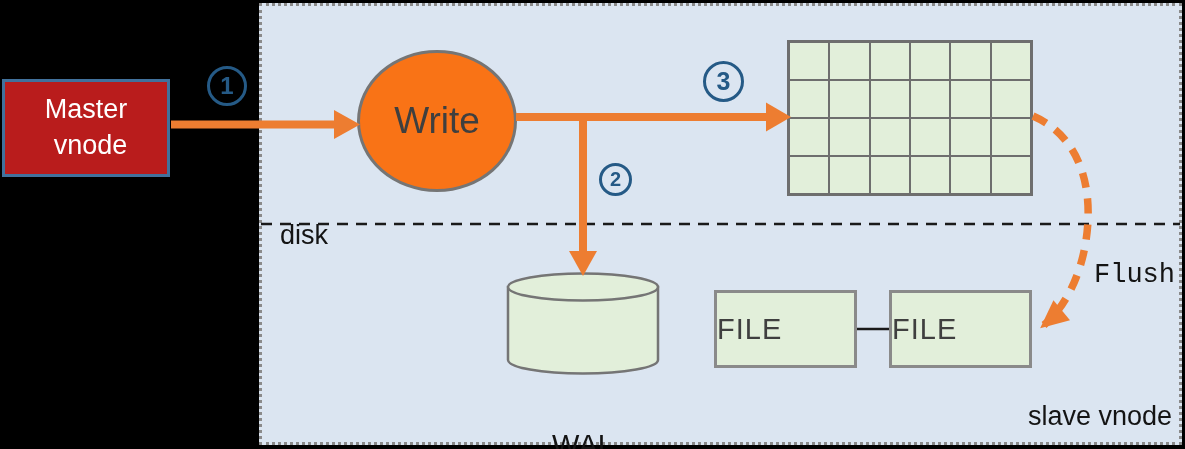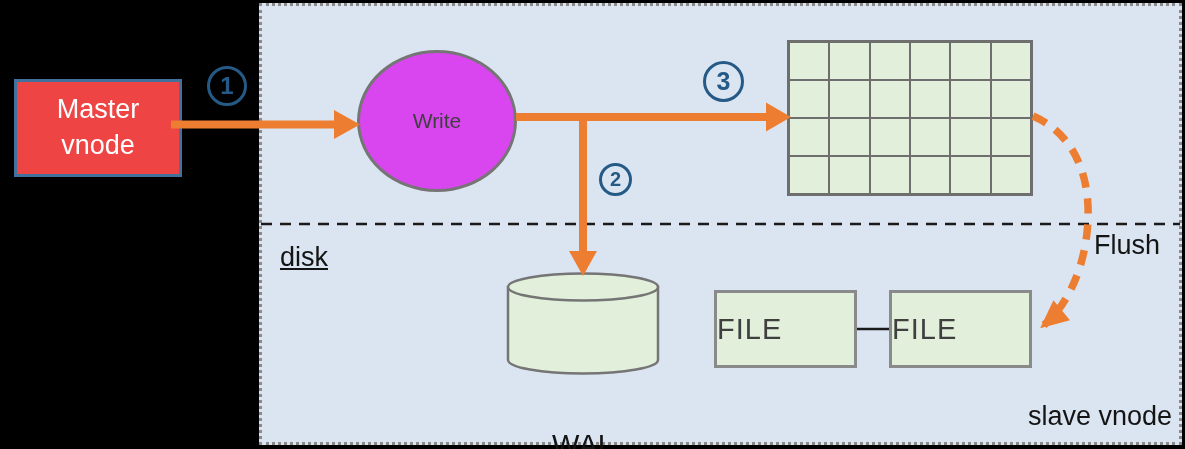--- a/index.html
+++ b/index.html
@@ -7,31 +7,31 @@
   body { font-family: "Liberation Sans", sans-serif; }
   .canvas {
     position: relative; width: 1185px; height: 449px;
     background: #000; overflow: hidden;
   }
   .panel {
     position: absolute; left: 259px; top: 3px; width: 923px; height: 442px;
     background: #DBE5F1; border: 3px dotted #8a8a8a;
   }
   .master-box {
-    position: absolute; left: 14px; top: 79px; width: 168px; height: 98px;
-    background: #ef4444; border: 3px solid #41719C;
+    position: absolute; left: 2px; top: 79px; width: 168px; height: 98px;
+    background: #b91c1c; border: 3px solid #41719C;
     color: #fff; font-size: 27px; line-height: 1.32;
     display: flex; align-items: center; justify-content: center;
-    text-align: center; white-space: pre-line;
+    text-align: right; white-space: pre-line;
   }
   .write-node {
     position: absolute; left: 357px; top: 50px; width: 160px; height: 142px;
-    background: #d946ef; border: 3px solid #757575; border-radius: 50%;
+    background: #f97316; border: 3px solid #757575; border-radius: 50%;
     display: flex; align-items: center; justify-content: center;
-    font-size: 21px; color: #3f3f3f;
+    font-size: 37px; color: #3f3f3f;
   }
   .mem-table {
     position: absolute; left: 787px; top: 40px; width: 246px; height: 156px;
     display: grid; grid-template-columns: repeat(6, 1fr);
     grid-template-rows: repeat(4, 1fr); gap: 2px;
     background: #6e6e6e; border: 3px solid #6e6e6e;
   }
   .grid-cell { background: #E2EFDA; }
   .file-box {
     position: absolute; top: 290px; width: 143px; height: 78px;
@@ -44,23 +44,23 @@
   .step-badge {
     position: absolute; border: 3px solid #255A86; border-radius: 50%;
     color: #255A86; font-weight: bold; background: transparent;
     display: flex; align-items: center; justify-content: center;
   }
   .step-1 { left: 207px; top: 66px; width: 40px; height: 40px; font-size: 24px; }
   .step-2 { left: 599px; top: 163px; width: 33px; height: 33px; font-size: 20px; }
   .step-3 { left: 703px; top: 61px; width: 41px; height: 41px; font-size: 25px; }
   .lbl { position: absolute; color: #141414; font-size: 27px; }
   .lbl-memory { left: 280px; top: 193px; }
-  .lbl-disk   { left: 280px; top: 242px; text-decoration: underline; }
+  .lbl-disk   { left: 280px; top: 220px; }
   .lbl-wal    { left: 508px; top: 403px; width: 150px; text-align: center; font-size: 29px; margin-top: 26px; }
-  .lbl-flush  { left: 1094px; top: 230px; }
+  .lbl-flush  { left: 1094px; top: 260px; font-family: Liberation Mono, monospace; }
   .lbl-slave  { left: 1028px; top: 401px; }
   .overlay {
     position: absolute; left: 0; top: 0; width: 1185px; height: 449px;
     pointer-events: none;
   }
 </style>
 </head>
 <body>
 
 <div class="canvas">

